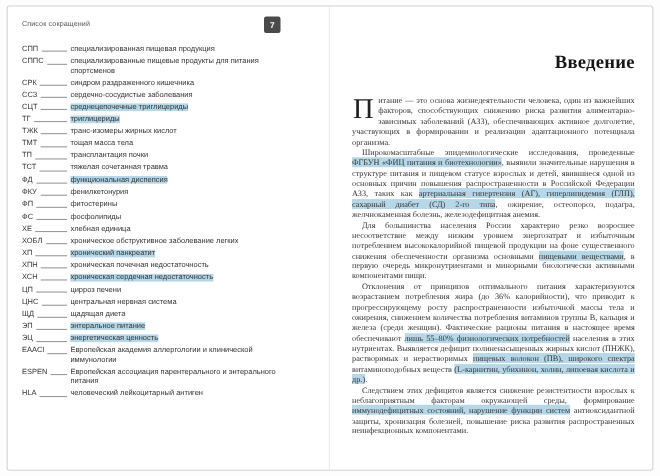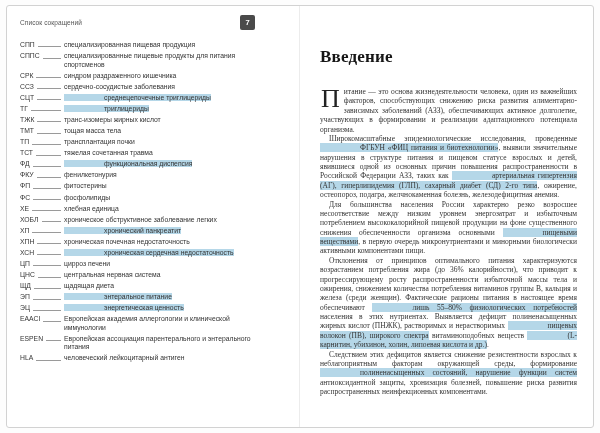--- a/index.html
+++ b/index.html
@@ -50,24 +50,24 @@
   }
   .abbr-row { display:flex; align-items:flex-start; margin-bottom:2.6px; }
   .abbr-keywrap { flex:0 0 44px; display:flex; align-items:flex-end; }
   .abbr-key { white-space:nowrap; }
   .abbr-leader {
     flex:1; min-width:4px;
     border-bottom:1px solid #9a9a9a;
     margin:0 3px 2px 3px;
   }
   .abbr-def { flex:1; }
-  .hl { background:var(--hl,#b5d7e8);padding-left:40px; }
+  .hl { background:var(--hl,#b5d7e8); }
   .page-title {
     font-size:17px; font-weight:bold; color:#161616;
-    text-align:left; margin:32px 0 20px; letter-spacing:0.2px;
+    text-align:right; margin:32px 0 20px; letter-spacing:0.2px;
   }
   .body-text {
     font-size:7.5px; line-height:1.25; color:#333;
     text-align:justify;
   }
   .body-par { text-indent:9px; }
   .body-par.has-dropcap { text-indent:0; }
   .dropcap {
     float:left;
     font-size:26px; line-height:21px;
@@ -278,17 +278,17 @@
       </div>
   </div>
 
   <div class="page page-right">
     <h1 class="page-title">Введение</h1>
     <div class="body-text" id="intro-paragraphs">
         <p class="body-par has-dropcap"><span class="dropcap">П</span><span>итание — это основа жизнедеятельности человека, один из важнейших факторов, способствующих снижению риска развития алиментарно-зависимых заболеваний (АЗЗ), обеспечивающих активное долголетие, участвующих в формировании и реализации адаптационного потенциала организма.</span></p>
         <p class="body-par"><span>Широкомасштабные эпидемиологические исследования, проведенные </span><span class="hl">ФГБУН «ФИЦ питания и биотехнологии»</span><span>, выявили значительные нарушения в структуре питания и пищевом статусе взрослых и детей, явившиеся одной из основных причин повышения распространенности в Российской Федерации АЗЗ, таких как </span><span class="hl">артериальная гипертензия (АГ), гиперлипидемия (ГЛП), сахарный диабет (СД) 2-го типа</span><span>, ожирение, остеопороз, подагра, желчнокаменная болезнь, железодефицитная анемия.</span></p>
         <p class="body-par"><span>Для большинства населения России характерно резко возросшее несоответствие между низким уровнем энергозатрат и избыточным потреблением высококалорийной пищевой продукции на фоне существенного снижения обеспеченности организма основными </span><span class="hl">пищевыми веществами</span><span>, в первую очередь микронутриентами и минорными биологически активными компонентами пищи.</span></p>
         <p class="body-par"><span>Отклонения от принципов оптимального питания характеризуются возрастанием потребления жира (до 36% калорийности), что приводит к прогрессирующему росту распространенности избыточной массы тела и ожирения, снижением количества потребления витаминов группы В, кальция и железа (среди женщин). Фактические рационы питания в настоящее время обеспечивают </span><span class="hl">лишь 55–80% физиологических потребностей</span><span> населения в этих нутриентах. Выявляется дефицит полиненасыщенных жирных кислот (ПНЖК), растворимых и нерастворимых </span><span class="hl">пищевых волокон (ПВ), широкого спектра</span><span> витаминоподобных веществ </span><span class="hl">(L-карнитин, убихинон, холин, липоевая кислота и др.)</span><span>.</span></p>
-        <p class="body-par"><span>Следствием этих дефицитов является снижение резистентности взрослых к неблагоприятным факторам окружающей среды, формирование </span><span class="hl">полиненасыщенных состояний, нарушение функции систем</span><span> антиоксидантной защиты, хронизация болезней, повышение риска развития распространенных неинфекционных компонентами.</span></p>
+        <p class="body-par"><span>Следствием этих дефицитов является снижение резистентности взрослых к неблагоприятным факторам окружающей среды, формирование </span><span class="hl">иммунодефицитных состояний, нарушение функции систем</span><span> антиоксидантной защиты, хронизация болезней, повышение риска развития распространенных неинфекционных компонентами.</span></p>
       </div>
   </div>
 
 </div>
 
 </body></html>

